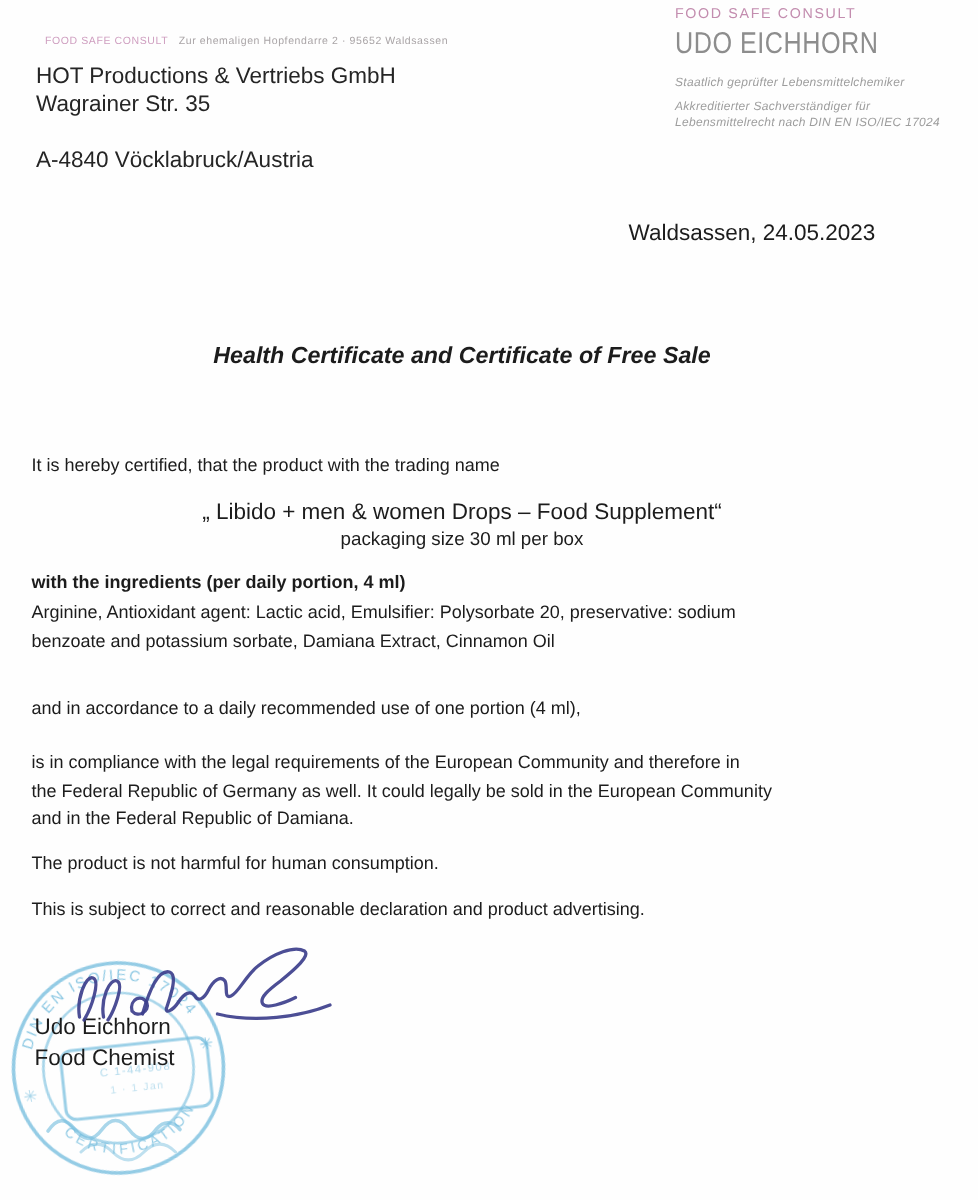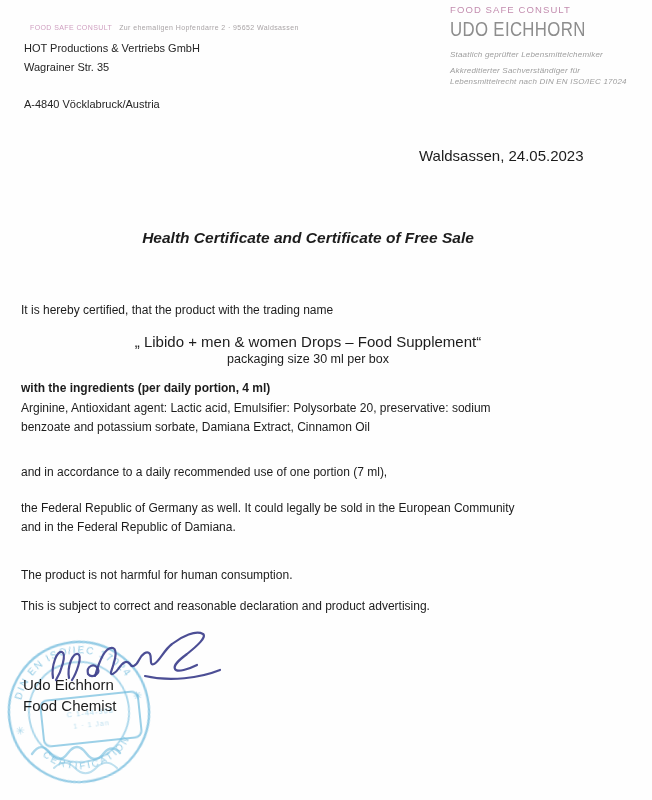--- a/index.html
+++ b/index.html
@@ -11,21 +11,21 @@
   body{
     width:652px;height:800px;position:relative;overflow:hidden;
     background:var(--paper);
     font-family:"Liberation Sans",sans-serif;color:var(--text);
   }
   .abs{position:absolute;}
   
   .sender-line{top:24px;left:30px;font-size:7px;letter-spacing:.4px;white-space:nowrap;}
   .sender-line .pink{color:var(--brand-pink-light);}
   .sender-line .addr{color:#a9a4a6;margin-left:7px;}
-  .recipient{left:24px;font-size:11px;color:#252525;}
+  .recipient{left:24px;font-size:15px;color:#252525;}
   .rec1{top:42px;} .rec2{top:61px;} .rec3{top:98px;}
   .consultant{left:450px;top:4px;width:200px;}
   .c-brand{color:var(--brand-pink);font-size:9.5px;letter-spacing:1.1px;white-space:nowrap;}
   .c-name{color:var(--header-gray);font-size:20px;letter-spacing:.4px;white-space:nowrap;
           transform:scaleX(.84);transform-origin:left;margin-top:3px;font-weight:400;}
   .c-cred{color:var(--credential-gray);font-size:8px;font-style:italic;letter-spacing:.2px;white-space:nowrap;}
   .cred0{margin-top:9px;} .cred1{margin-top:7px;} .cred2{margin-top:2px;}
   
   .dateline{top:147px;left:419px;font-size:15px;}
   .doc-title{top:229px;left:0;width:616px;text-align:center;font-size:15.5px;font-weight:700;font-style:italic;}
@@ -73,22 +73,23 @@
 <div class="abs doc-title">Health Certificate and Certificate of Free Sale</div>
 
 <div class="abs bodytext intro">It is hereby certified, that the product with the trading name</div>
 <div class="abs product-name">„ Libido + men &amp; women Drops – Food Supplement“</div>
 <div class="abs packaging">packaging size 30 ml per box</div>
 <div class="abs bodytext ing-intro">with the ingredients (per daily portion, 4 ml)</div>
 <div class="abs bodytext ingredients">
   <div>Arginine, Antioxidant agent: Lactic acid, Emulsifier: Polysorbate 20, preservative: sodium</div>
   <div>benzoate and potassium sorbate, Damiana Extract, Cinnamon Oil</div>
 </div>
-<div class="abs bodytext daily">and in accordance to a daily recommended use of one portion (7 ml),</div>
+<div class="abs bodytext daily">and in accordance to a daily recommended use of one portion (4 ml),</div>
 <div class="abs bodytext compliance">
+  <div>is in compliance with the legal requirements of the European Community and therefore in</div>
   <div>the Federal Republic of Germany as well. It could legally be sold in the European Community</div>
   <div>and in the Federal Republic of Damiana.</div>
 </div>
 <div class="abs bodytext harmless">The product is not harmful for human consumption.</div>
 <div class="abs bodytext advertising">This is subject to correct and reasonable declaration and product advertising.</div>
 
 <svg class="abs stamp-svg" width="165" height="170" viewBox="0 0 165 170" xmlns="http://www.w3.org/2000/svg">
   <g transform="rotate(-12 77 82)" class="blurry">
     <circle cx="77" cy="82" r="70" class="stamp-stroke" stroke-width="2.4" opacity=".75"></circle>
     <circle cx="77" cy="82" r="50" class="stamp-stroke" stroke-width="1.8" opacity=".6"></circle>

